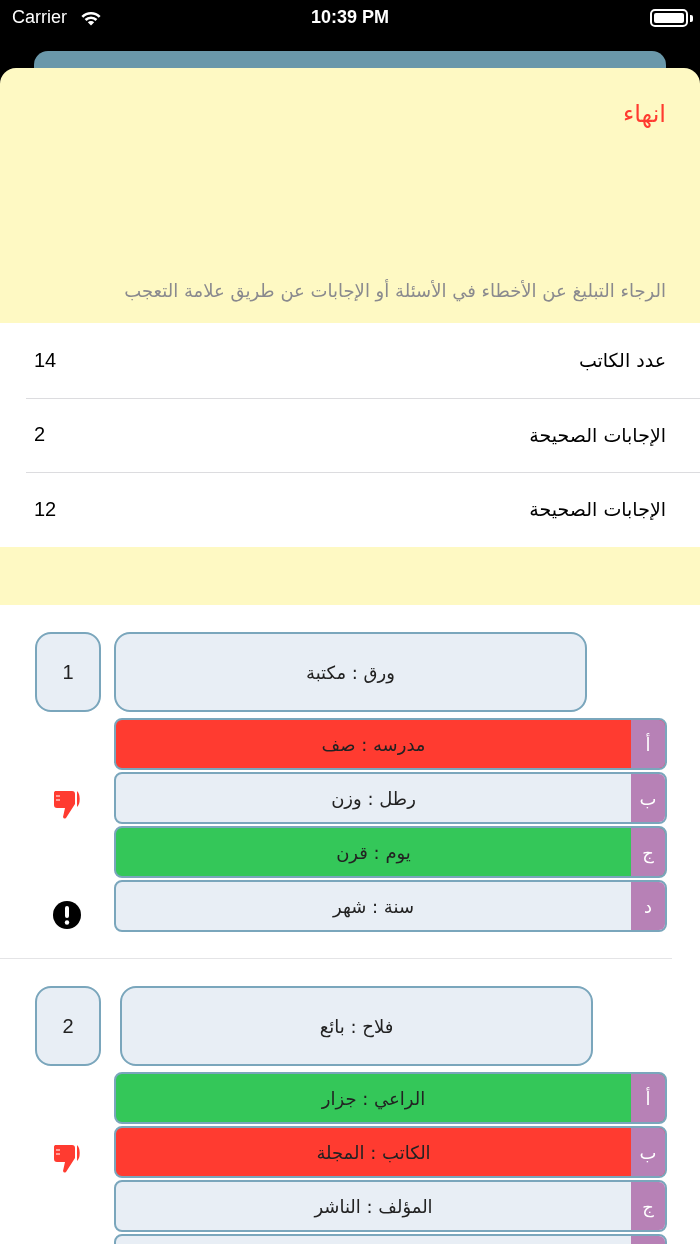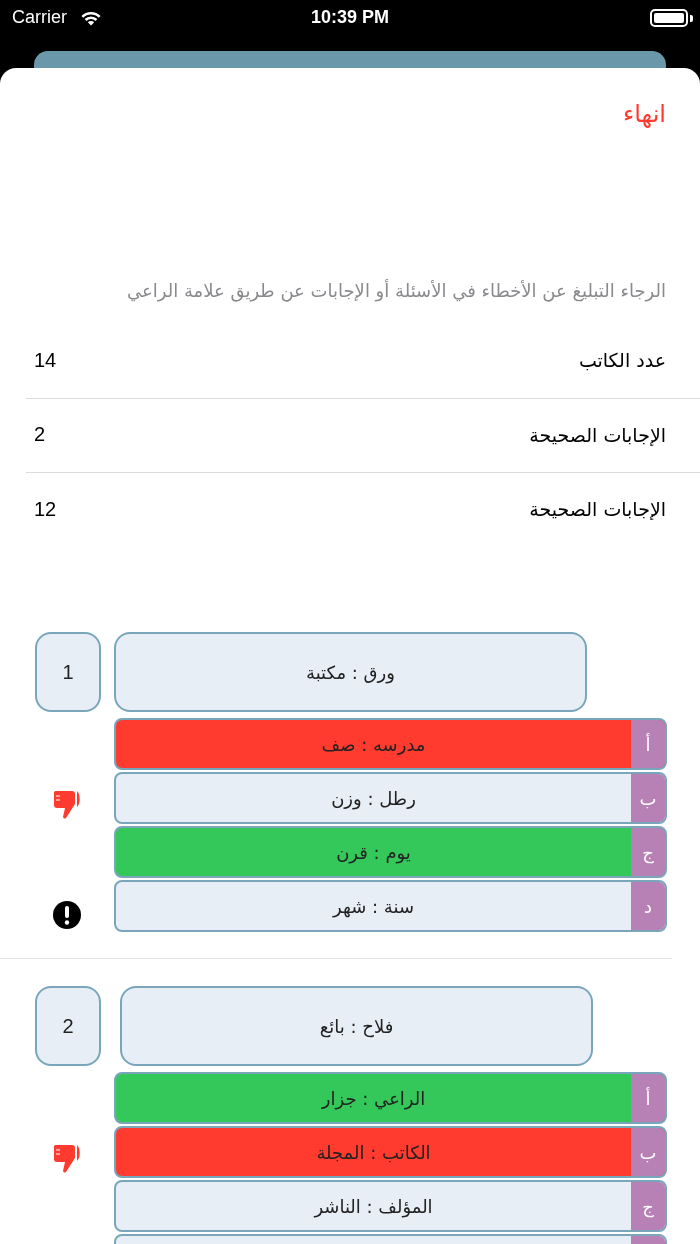--- a/index.html
+++ b/index.html
@@ -8,21 +8,21 @@
 
   .status-bar { position: absolute; top: 0; left: 0; width: 700px; height: 40px; color: #fff; }
   .status-carrier { position: absolute; left: 12px; top: 7px; font-size: 18px; font-family: "Liberation Sans", sans-serif; display: flex; align-items: center; gap: 13px; }
   .status-time { position: absolute; left: 0; right: 0; top: 7px; text-align: center; font-size: 18px; font-weight: bold; font-family: "Liberation Sans", sans-serif; }
   .battery { position: absolute; right: 12px; top: 9px; width: 38px; height: 18px; border: 2px solid #fff; border-radius: 5px; padding: 2px; }
   .battery-fill { width: 100%; height: 100%; background: #fff; border-radius: 2px; }
   .battery-tip { position: absolute; right: 7px; top: 15px; width: 3px; height: 7px; background: #fff; border-radius: 0 2px 2px 0; }
 
   .back-card { position: absolute; left: 34px; top: 51px; width: 632px; height: 40px; background: #6a98aa; border-radius: 14px 14px 0 0; }
 
-  .sheet { position: absolute; left: 0; top: 68px; width: 700px; height: 1176px; background: #ffffff; border-radius: 16px 16px 0 0; overflow: hidden; direction: rtl; }
+  .sheet { position: absolute; left: 0; top: 68px; width: 700px; height: 1176px; background: #fef9c3; border-radius: 16px 16px 0 0; overflow: hidden; direction: rtl; }
 
   .finish-button { position: absolute; right: 34px; top: 32px; font-size: 24px; color: #ff3b30; cursor: pointer; }
   .page-title { position: absolute; right: 34px; top: 112px; font-size: 50px; font-weight: bold; color: #000; white-space: nowrap; }
   .subtitle { position: absolute; right: 34px; top: 212px; font-size: 18px; color: #8a8a8e; white-space: nowrap; }
 
   .stats { position: absolute; top: 255px; left: 0; width: 700px; background: #fff; }
   .stat-row { height: 74.5px; display: flex; align-items: center; justify-content: space-between; padding: 0 34px; position: relative; font-size: 19px; color: #000; }
   .stat-row + .stat-row::before { content: ""; position: absolute; top: 0; right: 34px; left: 0; height: 1px; background: #dcdcdf; }
   .stat-row:not(:first-child)::before { right: 0; left: 26px; }
   .stat-value { direction: ltr; font-family: "Liberation Sans", sans-serif; font-size: 20px; }
@@ -59,21 +59,21 @@
   <div class="battery">
       <div class="battery-fill"></div>
     </div>
   <div class="battery-tip"></div>
 </div>
 
 <div class="back-card"></div>
 
 <div class="sheet">
   <div class="finish-button">انهاء</div>
-  <div class="subtitle">الرجاء التبليغ عن الأخطاء في الأسئلة أو الإجابات عن طريق علامة الراعي</div>
+  <div class="subtitle">الرجاء التبليغ عن الأخطاء في الأسئلة أو الإجابات عن طريق علامة التعجب</div>
 
   <div class="stats">
     <div class="stat-row">
       <span>عدد الكاتب</span>
       <span class="stat-value">14</span>
     </div>
     <div class="stat-row">
       <span>الإجابات الصحيحة</span>
       <span class="stat-value">2</span>
     </div>

